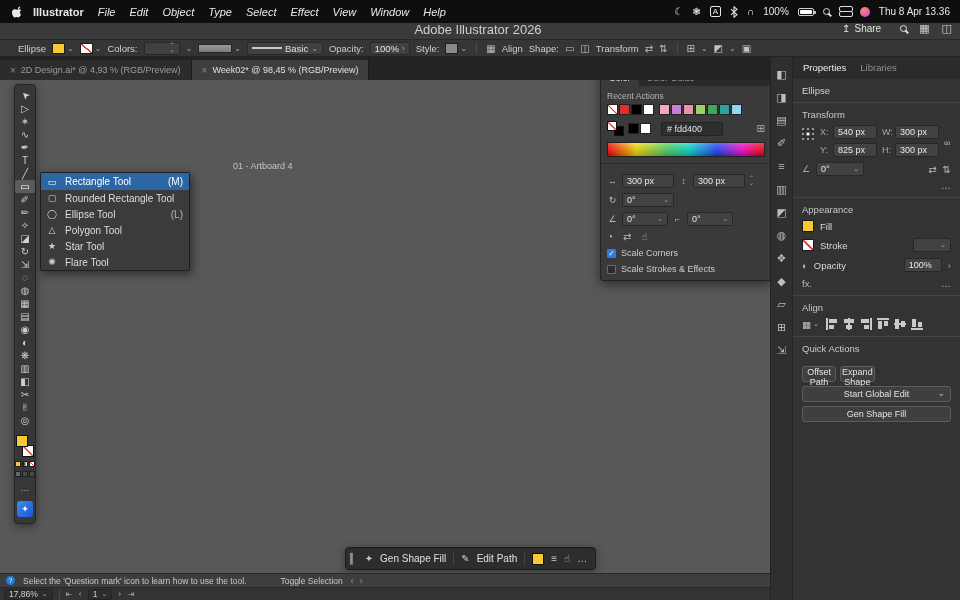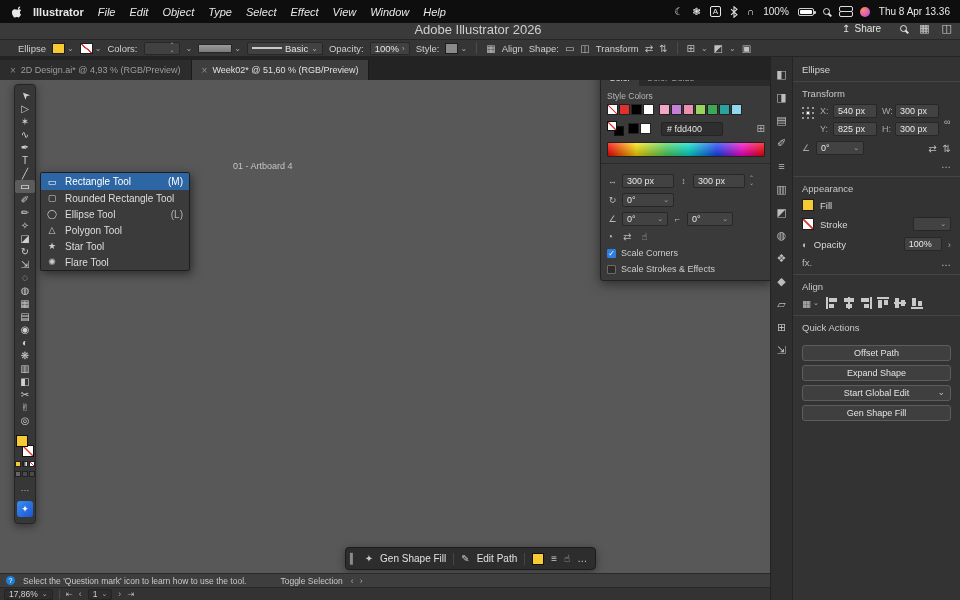--- a/index.html
+++ b/index.html
@@ -172,21 +172,21 @@
   .asw { width:12px; height:12px; border:1px solid #1c1c1c; display:inline-block; }
   .asw.none { background:linear-gradient(to top right,#fff 42%,#e0312e 46%,#e0312e 54%,#fff 58%); }
   .a-dd { margin-left:auto; }
   .pfield.small { width:38px; }
   .fx-row { display:flex; align-items:center; color:#bdbdbd; }
   .fx-row .mr { margin-left:auto; font-size:10px; }
   .align-row { display:flex; align-items:center; gap:5px; }
   .align-dd { display:flex; align-items:center; gap:2px; color:#bdbdbd; margin-right:2px; }
   .alico { display:inline-flex; }
   .alico svg { fill:#c9c9c9; }
-  .qa { display:grid; grid-template-columns:1fr; gap:4px; margin-top:12px; }
+  .qa { display:grid; grid-template-columns:1fr 1fr 1fr 1fr; gap:4px; margin-top:12px; }
   .qa button { grid-column:1 / -1; height:16px; background:#3f3f3f; border:1px solid #5d5d5d; border-radius:3px;
     color:#e3e3e3; font-size:9px; font-family:inherit; position:relative; }
   .qa button.half { grid-column:auto; }
   .qa .btn-chev { position:absolute; right:5px; top:1px; color:#bdbdbd; }
 
   
   .ctx-bar { position:absolute; left:345px; top:467px; height:23px; background:#2d2d2d; border:1px solid #1c1c1c;
     border-radius:4px; display:flex; align-items:center; gap:7px; padding:0 8px 0 4px; font-size:10px;
     color:#e0e0e0; box-shadow:0 2px 8px rgba(0,0,0,.4); }
   .ctx-grip { color:#8a8a8a; font-size:10px; }
@@ -330,21 +330,21 @@
 
   <div class="tabbar">
 
       <div class="doc-tab">
         <span class="x">×</span>
         <span>2D Design.ai* @ 4,93 % (RGB/Preview)</span>
       </div>
 
       <div class="doc-tab active">
         <span class="x">×</span>
-        <span>Week02* @ 51,60 % (RGB/Preview)</span>
+        <span>Week02* @ 98,45 % (RGB/Preview)</span>
       </div>
 
   </div>
 
   <div class="canvas">
     <div class="artboard-label">01 - Artboard 4</div>
 
     <div class="ctx-bar">
       <span class="ctx-grip">▍</span>
       <span class="ctx-ic">✦</span>
@@ -529,21 +529,21 @@
   <div class="float-panel">
     <div class="fp-header">
       <span class="fp-tab active">Color</span>
       <span class="fp-tab">Color Guide</span>
       <span class="fp-hic">
         <span>»</span>
         <span>≡</span>
       </span>
     </div>
     <div class="fp-body">
-      <div class="fp-label">Style Colors</div>
+      <div class="fp-label">Recent Actions</div>
       <div class="sw-row">
 
           <span class="sw2 none" style="background: rgb(255, 255, 255);"></span>
 
           <span class="sw2" style="background: rgb(224, 49, 46);"></span>
 
           <span class="sw2" style="background: rgb(0, 0, 0);"></span>
 
           <span class="sw2" style="background: rgb(255, 255, 255);"></span>
 
@@ -653,20 +653,24 @@
         <span class="dock-ic">◆</span>
 
         <span class="dock-ic">▱</span>
 
         <span class="dock-ic">⊞</span>
 
         <span class="dock-ic">⇲</span>
 
     </div>
     <div class="props">
+      <div class="props-header">
+        <span class="props-tab active">Properties</span>
+        <span class="props-tab">Libraries</span>
+      </div>
       <div class="props-body">
         <div class="obj-type">Ellipse</div>
         <div class="sec-div"></div>
         <div class="sec-title">Transform</div>
         <div class="tr-grid">
           <div class="refpoint">
             <i></i>
               <i></i>
               <i></i>
               <i></i>

